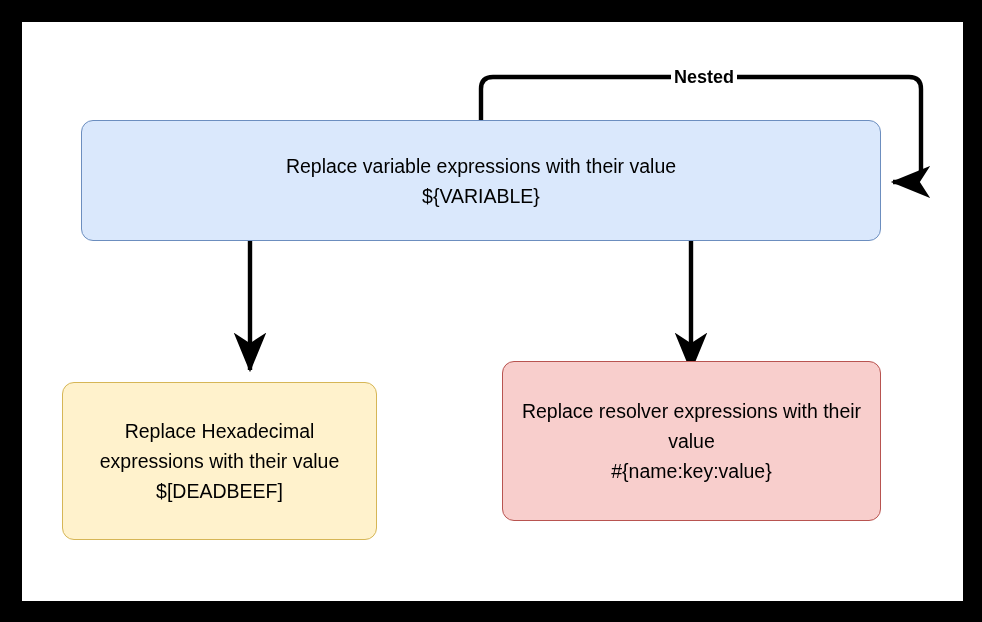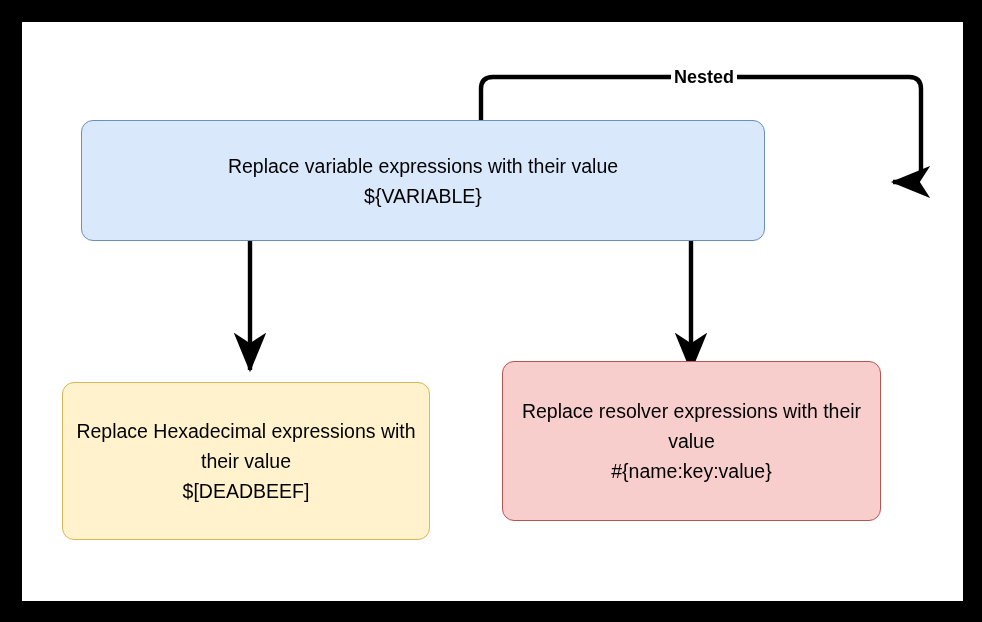--- a/index.html
+++ b/index.html
@@ -38,30 +38,30 @@
     font-size: 19.5px;
     line-height: 30px;
     color: #000000;
     white-space: pre-line;
     padding: 0 10px;
   }
   
   #node-variable {
     left: 81px;
     top: 120px;
-    width: 684px;
+    width: 800px;
     height: 121px;
     background: #dae8fc;
     border: 1.6px solid #6c8ebf;
   }
   
   #node-hexadecimal {
     left: 62px;
     top: 382px;
-    width: 368px;
+    width: 315px;
     height: 158px;
     background: #fff2cc;
     border: 1.6px solid #d6b656;
     text-align: center;
   }
   
   #node-resolver {
     left: 502px;
     top: 361px;
     width: 379px;

